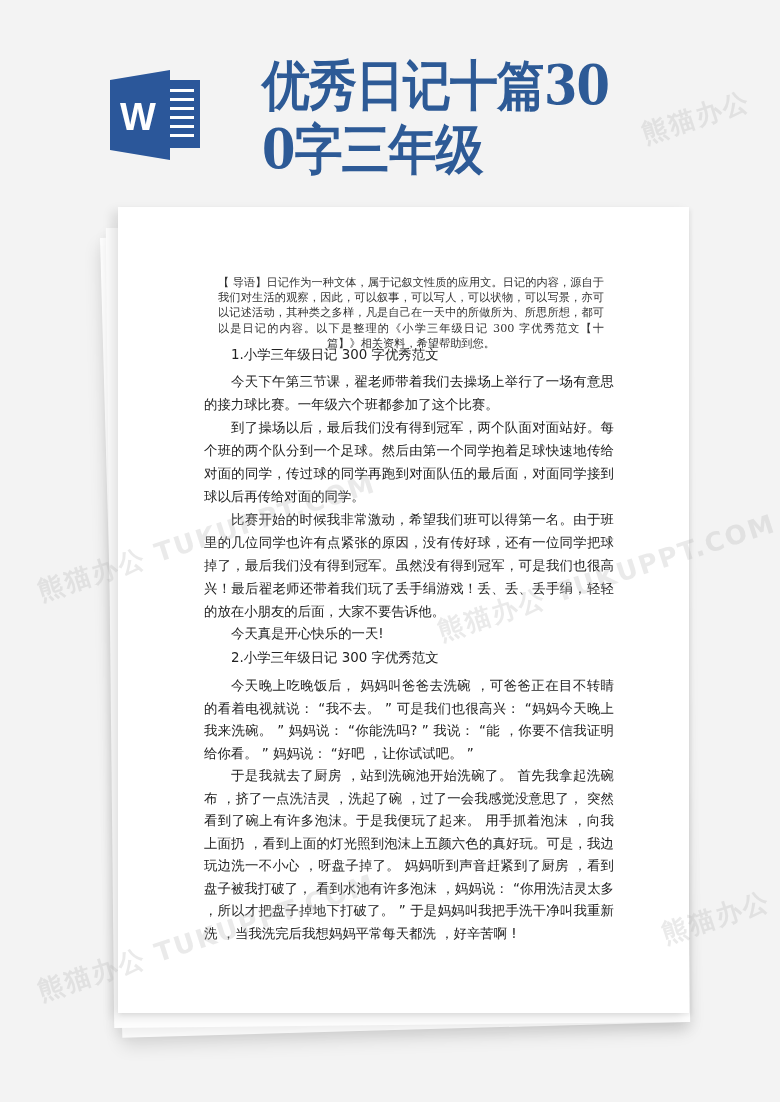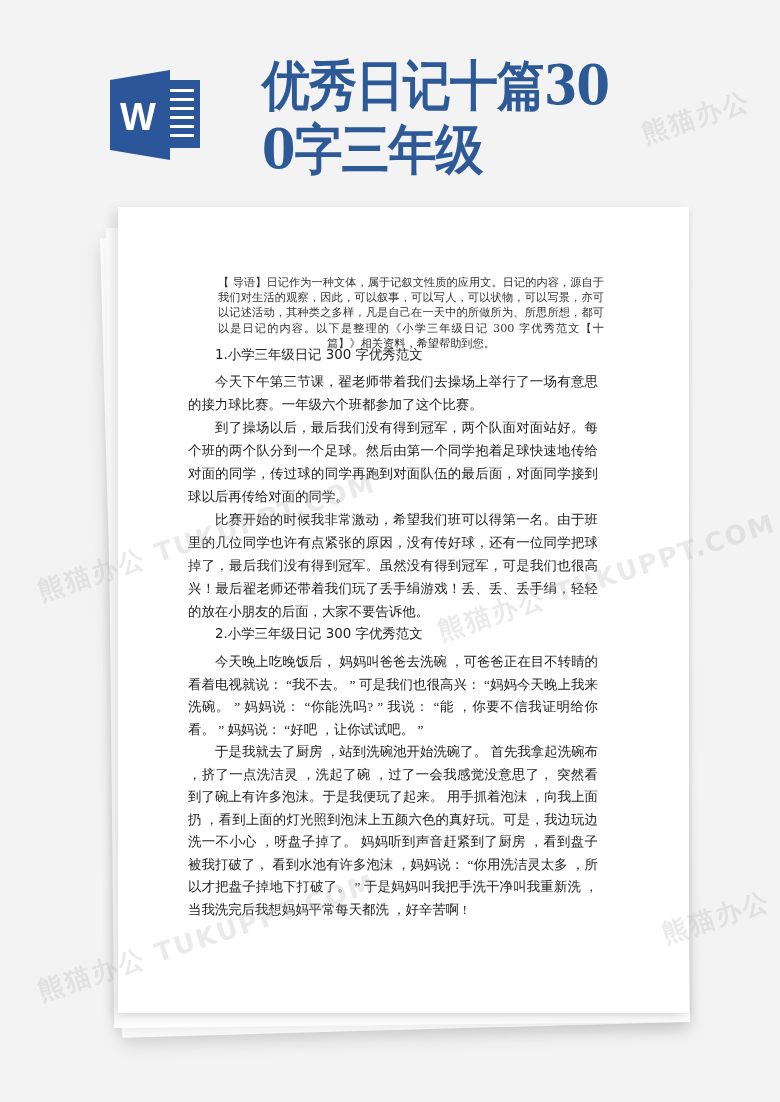--- a/index.html
+++ b/index.html
@@ -31,25 +31,25 @@
       background: #ffffff;
       box-shadow: -6px 4px 10px rgba(0,0,0,0.10), 2px 2px 4px rgba(0,0,0,0.06);
     }
     .intro {
       position: absolute; left: 218px; top: 275px; width: 386px;
       font-family: "DejaVu Serif", serif; font-size: 11.2px; line-height: 15.2px;
       color: #333; text-align: justify; text-align-last: center;
     }
     .intro p { margin: 0; }
     .body {
-      position: absolute; left: 188px; top: 346px; width: 410px;
+      position: absolute; left: 204px; top: 346px; width: 410px;
       font-family: "DejaVu Sans", sans-serif; font-size: 13.4px; color: #222;
     }
     .body .h { margin: 0 0 6px 0; padding-left: 27px; line-height: 18px; }
-    .body p { margin: 0; line-height: 23px; text-indent: 27px; text-align: justify; font-family: Liberation Serif, serif; }
+    .body p { margin: 0; line-height: 23px; text-indent: 27px; text-align: justify; }
     .body p.tight { margin-bottom: 2px; }
     .watermark {
       position: absolute; color: rgba(180,180,180,0.28); font-size: 26px; font-weight: bold;
       font-family: "DejaVu Sans", sans-serif; transform: rotate(-18deg); white-space: nowrap;
       pointer-events: none; letter-spacing: 2px;
     }
   </style>
 </head>
 <body>
 
@@ -79,20 +79,21 @@
 
 <div class="intro">
   <p>【 导语】日记作为一种文体，属于记叙文性质的应用文。日记的内容，源自于我们对生活的观察，因此，可以叙事，可以写人，可以状物，可以写景，亦可以记述活动，其种类之多样，凡是自己在一天中的所做所为、所思所想，都可以是日记的内容。以下是整理的《小学三年级日记  300  字优秀范文【十篇】》相关资料，希望帮助到您。</p>
 </div>
 
 <div class="body">
   <div class="h">1.小学三年级日记 300 字优秀范文</div>
   <p>今天下午第三节课，翟老师带着我们去操场上举行了一场有意思的接力球比赛。一年级六个班都参加了这个比赛。</p>
   <p>到了操场以后，最后我们没有得到冠军，两个队面对面站好。每个班的两个队分到一个足球。然后由第一个同学抱着足球快速地传给对面的同学，传过球的同学再跑到对面队伍的最后面，对面同学接到球以后再传给对面的同学。</p>
   <p class="tight" style="line-height:23px;">比赛开始的时候我非常激动，希望我们班可以得第一名。由于班里的几位同学也许有点紧张的原因，没有传好球，还有一位同学把球掉了，最后我们没有得到冠军。虽然没有得到冠军，可是我们也很高兴！最后翟老师还带着我们玩了丢手绢游戏！丢、丢、丢手绢，轻轻的放在小朋友的后面，大家不要告诉他。</p>
+  <p style="line-height:18px;margin-bottom:6px;">今天真是开心快乐的一天!</p>
   <div class="h" style="margin-bottom:8px;">2.小学三年级日记 300 字优秀范文</div>
   <p style="line-height:22.5px;">今天晚上吃晚饭后， 妈妈叫爸爸去洗碗 ，可爸爸正在目不转睛的看着电视就说： “我不去。 ” 可是我们也很高兴： “妈妈今天晚上我来洗碗。 ” 妈妈说： “你能洗吗? ” 我说： “能 ，你要不信我证明给你看。 ” 妈妈说： “好吧 ，让你试试吧。 ”</p>
   <p style="line-height:22.5px;">于是我就去了厨房 ，站到洗碗池开始洗碗了。 首先我拿起洗碗布 ，挤了一点洗洁灵 ，洗起了碗 ，过了一会我感觉没意思了， 突然看到了碗上有许多泡沫。于是我便玩了起来。 用手抓着泡沫 ，向我上面扔 ，看到上面的灯光照到泡沫上五颜六色的真好玩。可是，我边玩边洗一不小心 ，呀盘子掉了。 妈妈听到声音赶紧到了厨房 ，看到盘子被我打破了， 看到水池有许多泡沫 ，妈妈说： “你用洗洁灵太多 ，所以才把盘子掉地下打破了。 ” 于是妈妈叫我把手洗干净叫我重新洗 ，当我洗完后我想妈妈平常每天都洗 ，好辛苦啊 !</p>
 </div>
 
 <div class="watermark" style="left:30px;top:520px;"><span>熊猫办公</span> <span>TUKUPPT.COM</span></div>
 <div class="watermark" style="left:430px;top:560px;"><span>熊猫办公</span> <span>TUKUPPT.COM</span></div>
 <div class="watermark" style="left:30px;top:920px;"><span>熊猫办公</span> <span>TUKUPPT.COM</span></div>
 <div class="watermark" style="left:640px;top:100px;"><span>熊猫办公</span></div>
 <div class="watermark" style="left:660px;top:900px;"><span>熊猫办公</span></div>

